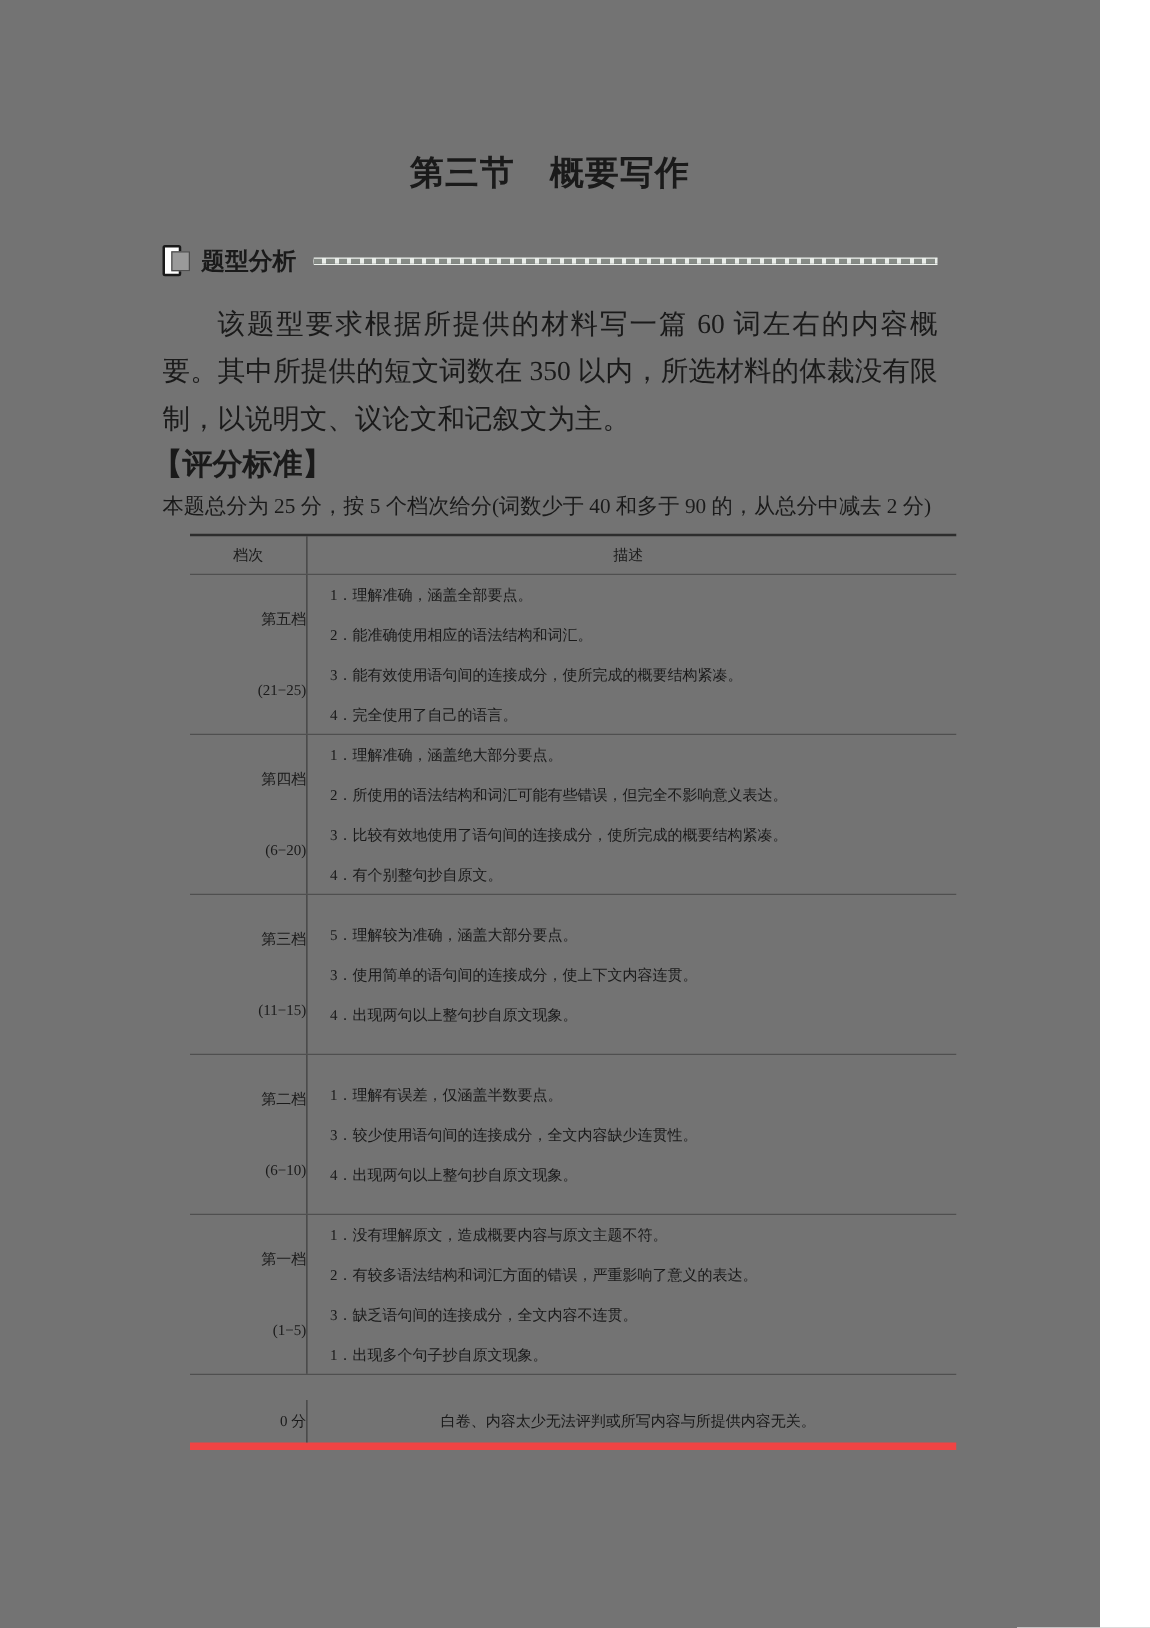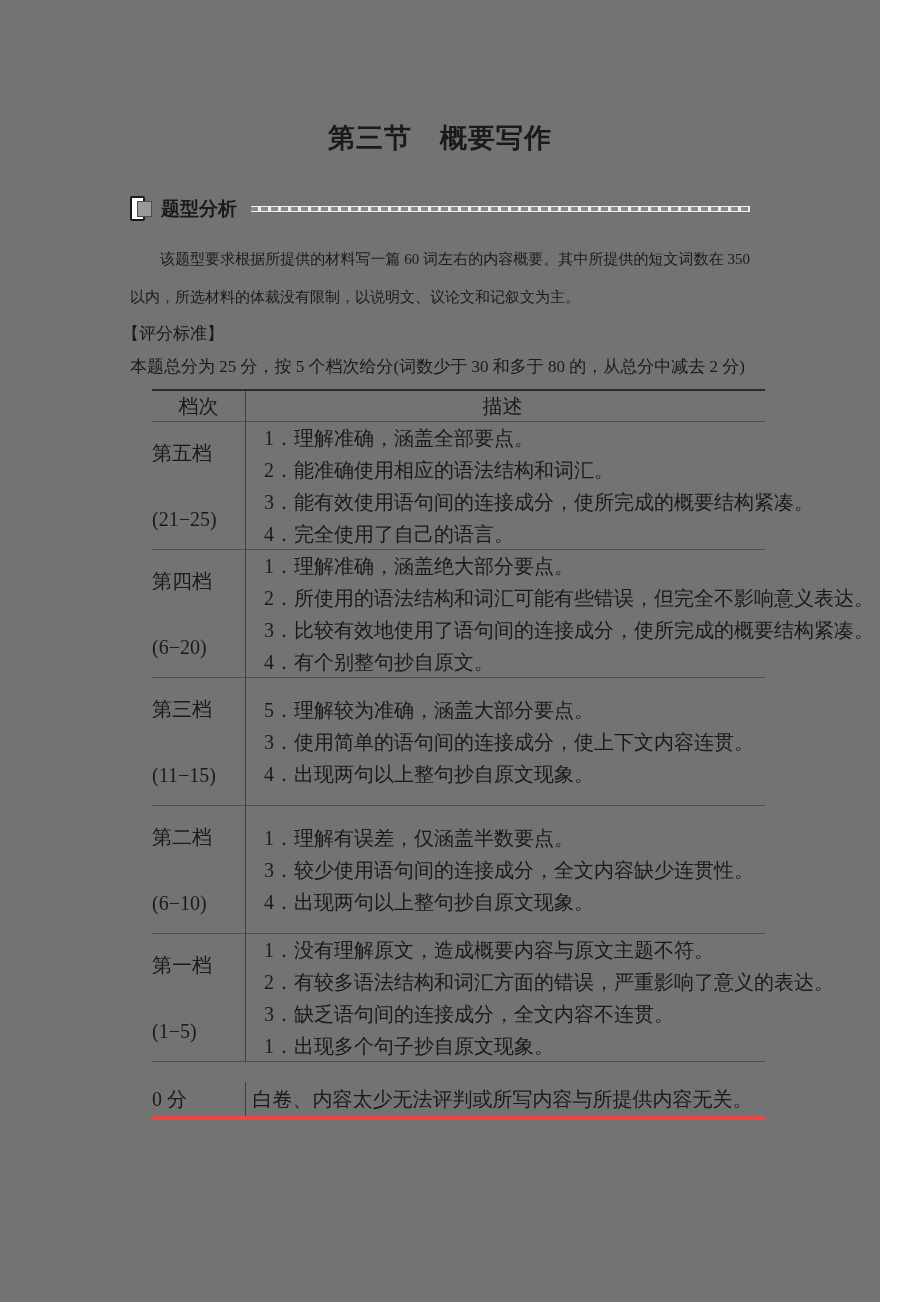--- a/index.html
+++ b/index.html
@@ -30,41 +30,41 @@
   .section-label {
     font-family:"Liberation Sans","DejaVu Sans",sans-serif;
     font-weight:bold; font-size:19px; margin-left:7px; white-space:nowrap;
   }
   .dash-rule {
     flex:1; height:4px; margin-left:14px;
     background:repeating-linear-gradient(90deg,#868b86 0 7px,#e7ebe7 7px 10px);
     box-shadow:0 -1px 0 #eef2ee, 0 1px 0 #eef2ee;
   }
   .intro {
-    margin:16px 130px 0 130px; font-size:15px; line-height:38px;
+    margin:16px 130px 0 130px; font-size:22px; line-height:38px;
     text-align:justify; text-indent:2em;
   }
   .criteria-heading {
     margin:2px 130px 0 122px;
     font-family:"Liberation Sans","DejaVu Sans",sans-serif;
-    font-weight:normal; font-size:17px; line-height:32px;
+    font-weight:bold; font-size:24px; line-height:32px;
   }
   .criteria-note {
     margin:0 130px 0 130px; font-size:17px; line-height:34px;
   }
   .rubric {
     margin:5px 0 0 152px; width:613px;
-    border-top:2px solid #2d2d2d; border-bottom:4px solid #ef4444;
-    font-size:20px;
+    border-top:2px solid #2d2d2d; border-bottom:6px solid #ef4444;
+    font-size:12px;
   }
   .trow { display:flex; border-bottom:1px solid #4f4f4f; }
   .trow:last-child { border-bottom:none; }
   .c-level {
     width:94px; flex:0 0 94px; border-right:1px solid #3f3f3f;
-    display:flex; flex-direction:column; align-items:flex-start;
+    display:flex; flex-direction:column; align-items:flex-end;
     justify-content:center; row-gap:41px; text-align:center;
   }
   .c-desc {
     flex:1; padding-left:18px; padding-right:6px;
     display:flex; flex-direction:column; justify-content:center;
   }
   .hdr-row { height:31px; }
   .hdr-row .c-level, .hdr-row .c-desc {
     row-gap:0; justify-content:center; align-items:center; text-align:center;
     padding-left:0;
@@ -86,21 +86,21 @@
       <span class="leaf"></span>
       <span class="sq"></span>
     </span>
     <span class="section-label">题型分析</span>
     <span class="dash-rule"></span>
   </div>
 
   <p class="intro">该题型要求根据所提供的材料写一篇 60 词左右的内容概要。其中所提供的短文词数在 350 以内，所选材料的体裁没有限制，以说明文、议论文和记叙文为主。</p>
 
   <div class="criteria-heading">【评分标准】</div>
-  <div class="criteria-note">本题总分为 25 分，按 5 个档次给分(词数少于 30 和多于 80 的，从总分中减去 2 分)</div>
+  <div class="criteria-note">本题总分为 25 分，按 5 个档次给分(词数少于 40 和多于 90 的，从总分中减去 2 分)</div>
 
   <div class="rubric">
 
     <div class="trow hdr-row">
       <div class="c-level">档次</div>
       <div class="c-desc">描述</div>
     </div>
 
     <div class="trow band-row">
       <div class="c-level">

